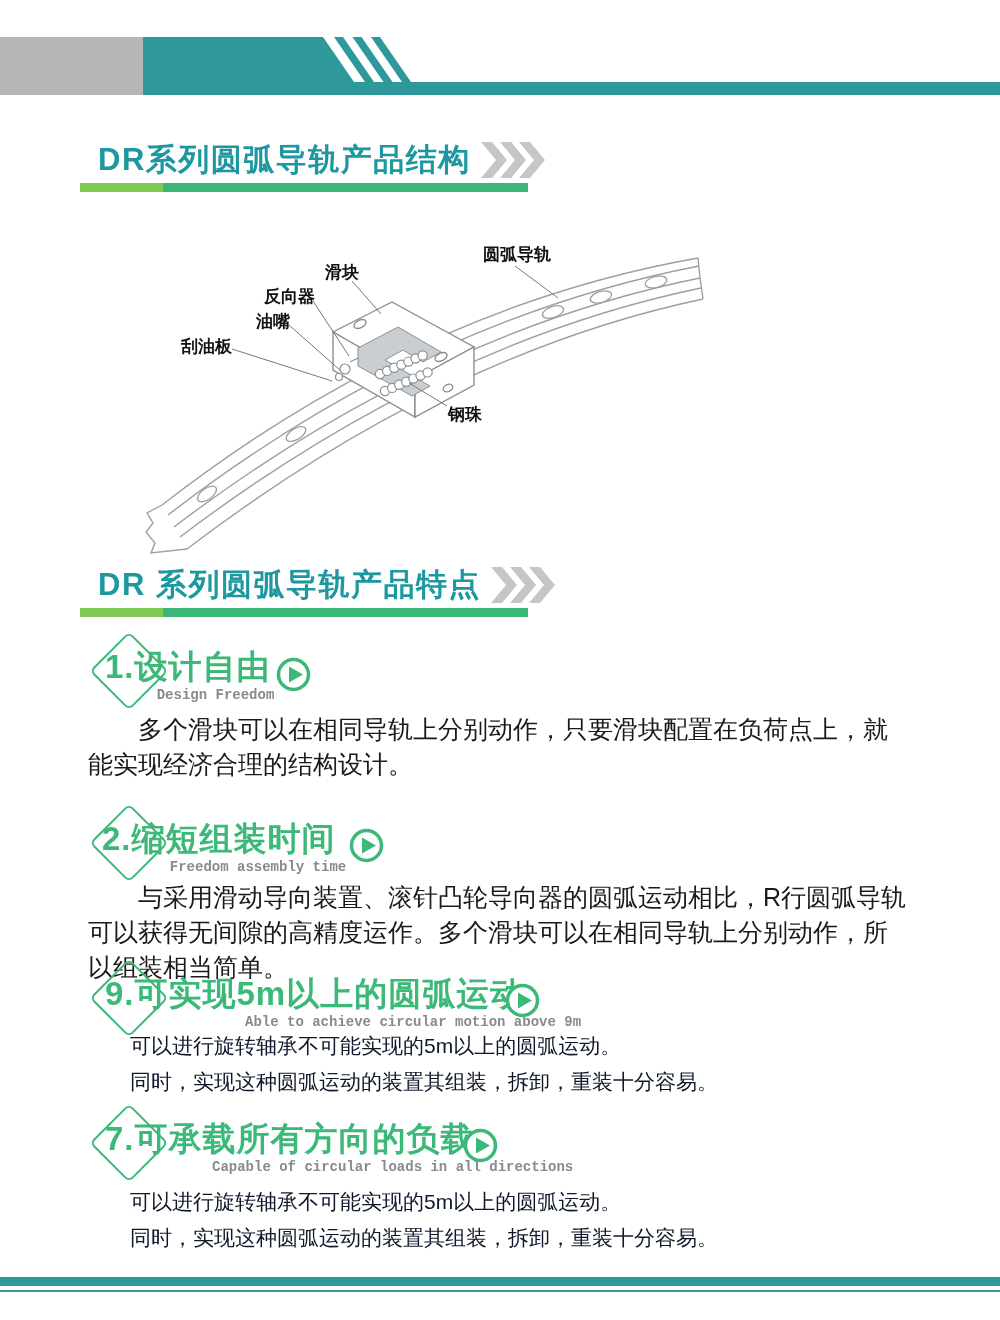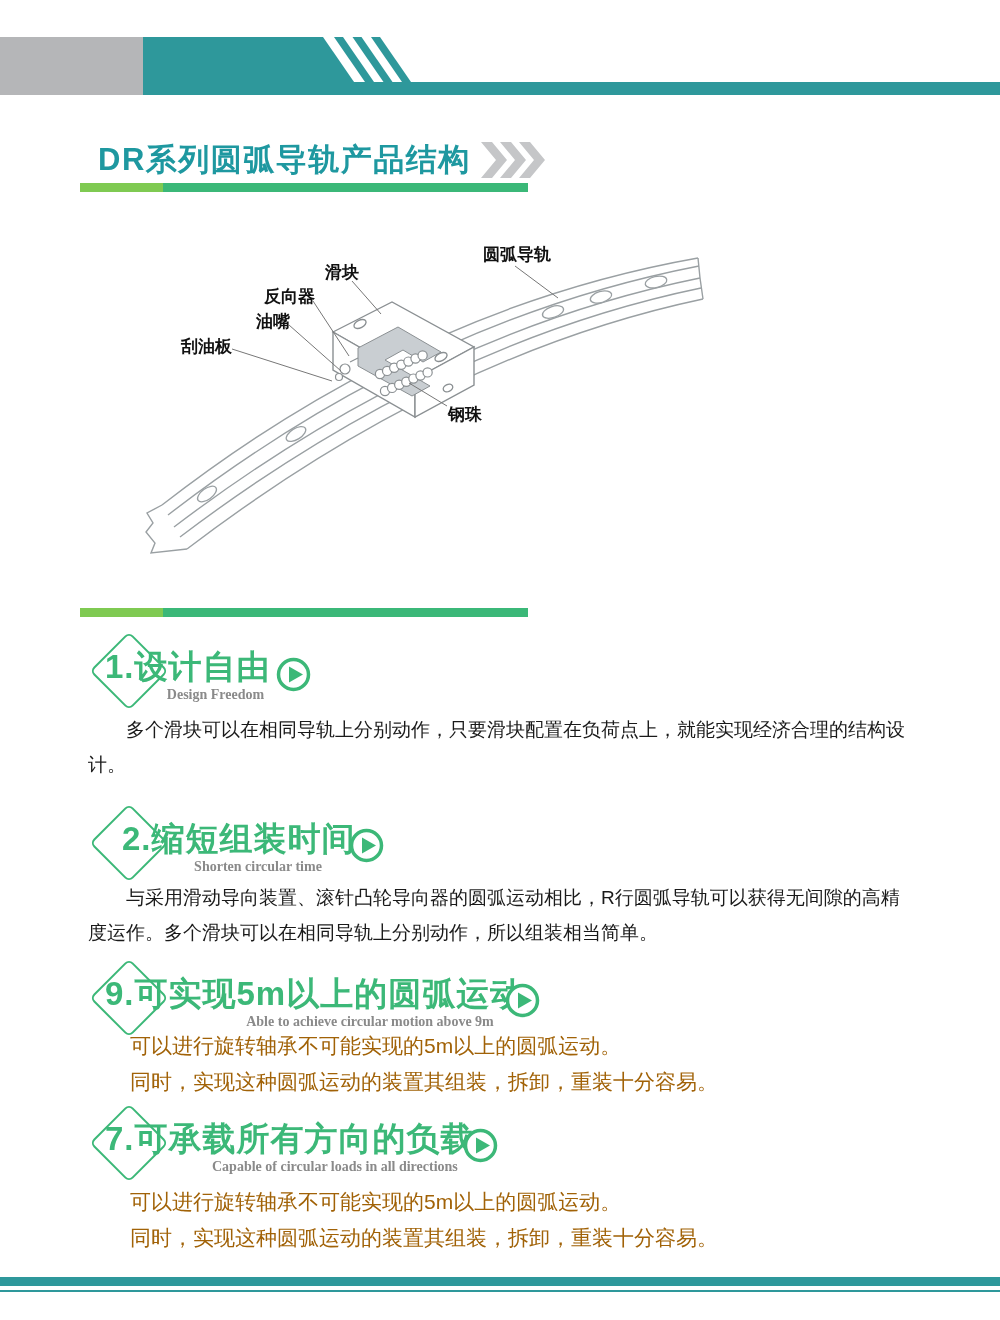--- a/index.html
+++ b/index.html
@@ -21,28 +21,28 @@
   
   .diamond{
     position:absolute;width:52px;height:52px;border:2.5px solid #3CB878;border-radius:6px;
     transform:rotate(45deg);background:transparent;
   }
   .f-title{
     position:absolute;font-size:33px;font-weight:bold;color:#3CB878;letter-spacing:1px;
     white-space:nowrap;line-height:1;
   }
   .f-sub{
-    position:absolute;font-family:Liberation Serif, serif;font-weight:bold;
+    position:absolute;font-family:Liberation Mono, monospace;font-weight:bold;
     font-size:14px;color:#8A8A8A;text-align:center;white-space:nowrap;line-height:1;
   }
   .f-body{
-    position:absolute;font-size:19px;color:#1A1A1A;line-height:35px;margin:0;
+    position:absolute;font-size:25px;color:#1A1A1A;line-height:35px;margin:0;
   }
   .f-body.wrap{width:822px;text-indent:2em;}
-  .f-line{position:absolute;font-size:21px;color:#a16207;line-height:28px;white-space:nowrap;}
+  .f-line{position:absolute;font-size:21px;color:#0f172a;line-height:28px;white-space:nowrap;}
 
   
   .footer-bar{position:absolute;left:0;top:1277px;width:1000px;height:9px;background:#2E989B;}
   .footer-line{position:absolute;left:0;top:1290px;width:1000px;height:3px;background:#2E989B;}
 
   .dia-label{font-size:17px;font-weight:bold;fill:#111111;}
 </style>
 </head>
 <body>
 
@@ -137,39 +137,47 @@
     </g>
 
     <text class="dia-label" x="483" y="260">圆弧导轨</text>
     <text class="dia-label" x="325" y="278">滑块</text>
     <text class="dia-label" x="264" y="302">反向器</text>
     <text class="dia-label" x="256" y="327">油嘴</text>
     <text class="dia-label" x="181" y="352">刮油板</text>
     <text class="dia-label" x="448" y="420">钢珠</text>
   </svg>
 
+  <div class="sec-title" style="left:98px;top:564px">
+    <span class="txt">DR 系列圆弧导轨产品特点</span>
+    <svg width="64" height="36" viewBox="0 0 64 36">
+      <polygon points="0,0 11,0 26,18 11,36 0,36 15,18" fill="#C5C6C8"></polygon>
+      <polygon points="19,0 30,0 45,18 30,36 19,36 34,18" fill="#C5C6C8"></polygon>
+      <polygon points="38,0 49,0 64,18 49,36 38,36 53,18" fill="#C5C6C8"></polygon>
+    </svg>
+  </div>
   <div class="underline" style="left:80px;top:608px;width:448px">
     <span class="lead"></span>
   </div>
 
   <div>
     <div class="diamond" style="left:101px;top:643px"></div>
     <div class="f-title" style="left:105px;top:650px">1.设计自由</div>
     <div class="f-sub" style="left:118px;top:688px;width:195px">Design Freedom</div>
     <svg class="abs" style="left:275px;top:656px" width="37" height="37" viewBox="0 0 37 37">
       <circle cx="18.5" cy="18.5" r="15" fill="#ffffff" stroke="#3CB878" stroke-width="3.5"></circle>
       <polygon points="14,10.5 28,18.5 14,26.5" fill="#3CB878"></polygon>
     </svg>
     <p class="f-body wrap" style="left:88px;top:712px">多个滑块可以在相同导轨上分别动作，只要滑块配置在负荷点上，就能实现经济合理的结构设计。</p>
   </div>
 
   <div>
     <div class="diamond" style="left:101px;top:815px"></div>
-    <div class="f-title" style="left:122px;top:822px">2.缩短组装时间</div>
-    <div class="f-sub" style="left:158px;top:860px;width:200px">Shorten circular time</div>
+    <div class="f-title" style="left:102px;top:822px">2.缩短组装时间</div>
+    <div class="f-sub" style="left:158px;top:860px;width:200px">Freedom assembly time</div>
     <svg class="abs" style="left:348px;top:827px" width="37" height="37" viewBox="0 0 37 37">
       <circle cx="18.5" cy="18.5" r="15" fill="#ffffff" stroke="#3CB878" stroke-width="3.5"></circle>
       <polygon points="14,10.5 28,18.5 14,26.5" fill="#3CB878"></polygon>
     </svg>
     <p class="f-body wrap" style="left:88px;top:880px">与采用滑动导向装置、滚针凸轮导向器的圆弧运动相比，R行圆弧导轨可以获得无间隙的高精度运作。多个滑块可以在相同导轨上分别动作，所以组装相当简单。</p>
   </div>
 
   <div>
     <div class="diamond" style="left:101px;top:970px"></div>
     <div class="f-title" style="left:105px;top:977px">9.可实现5m以上的圆弧运动</div>

